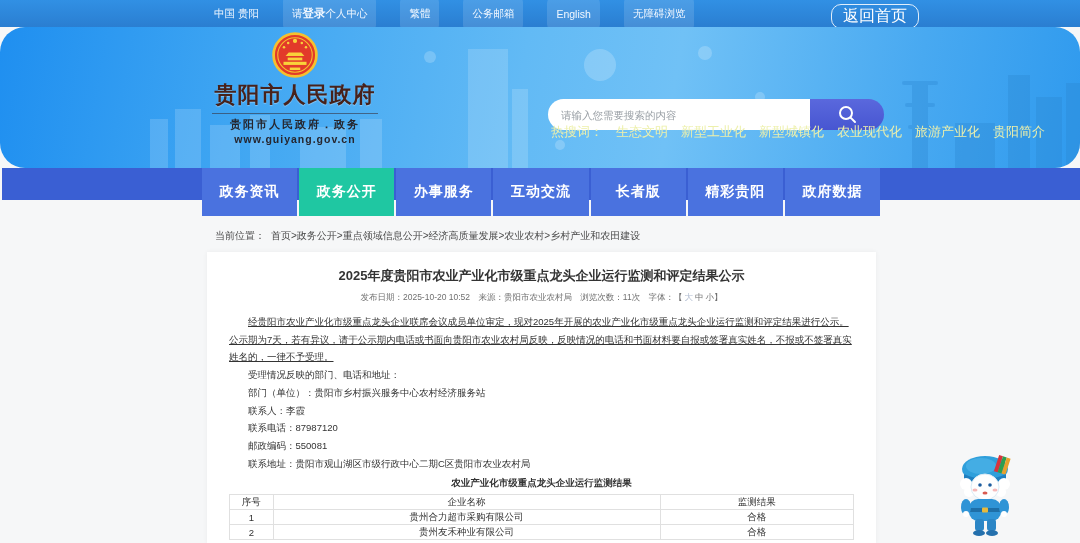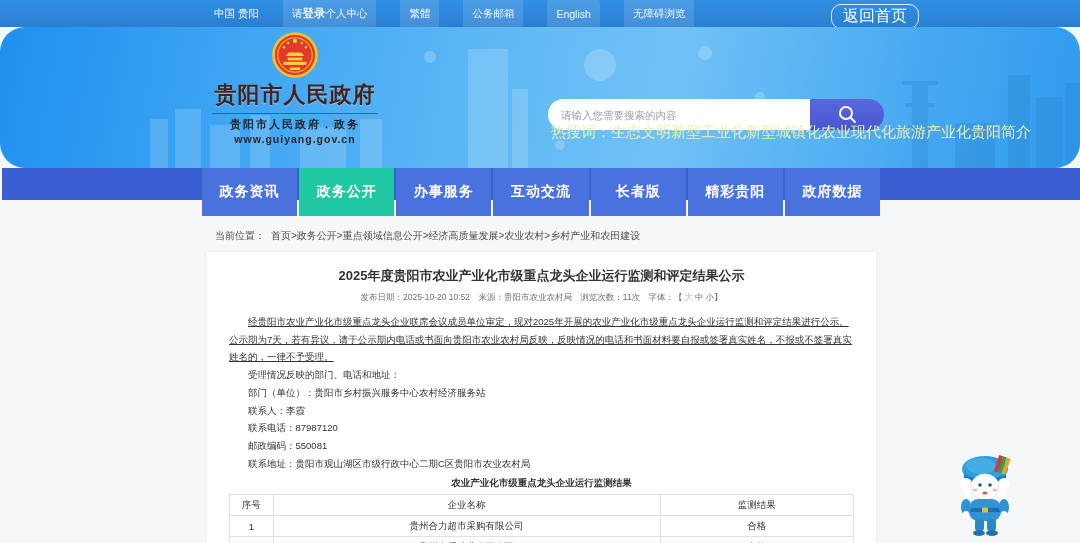--- a/index.html
+++ b/index.html
@@ -53,22 +53,22 @@
     border-radius:16px 0 0 16px; padding:0 13px; font-size:10.5px; color:#333;
     font-family:inherit;
   }
   .search-input::placeholder { color:#9aa0a6; }
   .search-btn {
     width:74px; height:31px; border:none; cursor:pointer;
     background:linear-gradient(#5a68dd,#4756d1);
     border-radius:0 16px 16px 0; display:flex; align-items:center; justify-content:center;
   }
   .hotwords {
-    position:absolute; left:551px; top:96px; display:flex; 
-    font-size:15px; color:#edf0ab; white-space:nowrap;
+    position:absolute; left:551px; top:96px; display:flex; gap:13px;
+    font-size:13px; color:#edf0ab; white-space:nowrap;
   }
   .hotwords .hw { cursor:pointer; }
 
   
   .nav { position:absolute; top:168px; left:2px; width:1080px; height:32px; background:#3a5fd3; }
   .nav-inner { position:absolute; left:200px; top:0; width:678px; height:48px; display:flex; gap:2px; }
   .nav-item {
     flex:1; display:flex; align-items:center; justify-content:center;
     background:#4a72df; color:#fff; font-size:14px; font-weight:bold;
     letter-spacing:1px; cursor:pointer; white-space:nowrap;
@@ -88,21 +88,21 @@
   .meta { text-align:center; font-size:8.5px; color:#707070; margin-top:7px; white-space:nowrap; }
   .meta span { margin-right:6px; }
   .meta .fs { margin:0 2px; cursor:pointer; }
   .meta .fs-large { color:#b2bdd1; }
   .para { font-size:9.5px; color:#333; line-height:17.7px; text-indent:2em; margin:0; }
   .para.first { margin-top:9px;text-decoration:underline; }
   .tcaption { text-align:center; font-weight:bold; font-size:9.5px; color:#333; line-height:17.7px; margin-top:2px; }
 
   table.monitor { width:100%; border-collapse:collapse; margin-top:2px; }
   table.monitor th, table.monitor td {
-    border:1px solid #e0e0e0; height:21px; padding:0;
+    border:1px solid #e0e0e0; height:15px; padding:0;
     font-size:9.5px; font-weight:normal; color:#333; text-align:center;
   }
   .col-no { width:7%; } .col-name { width:62%; } .col-result { width:31%; }
 
   .mascot { position:absolute; left:950px; top:452px; cursor:pointer; }
 </style>
 </head>
 <body>
 
 <div class="topbar">

